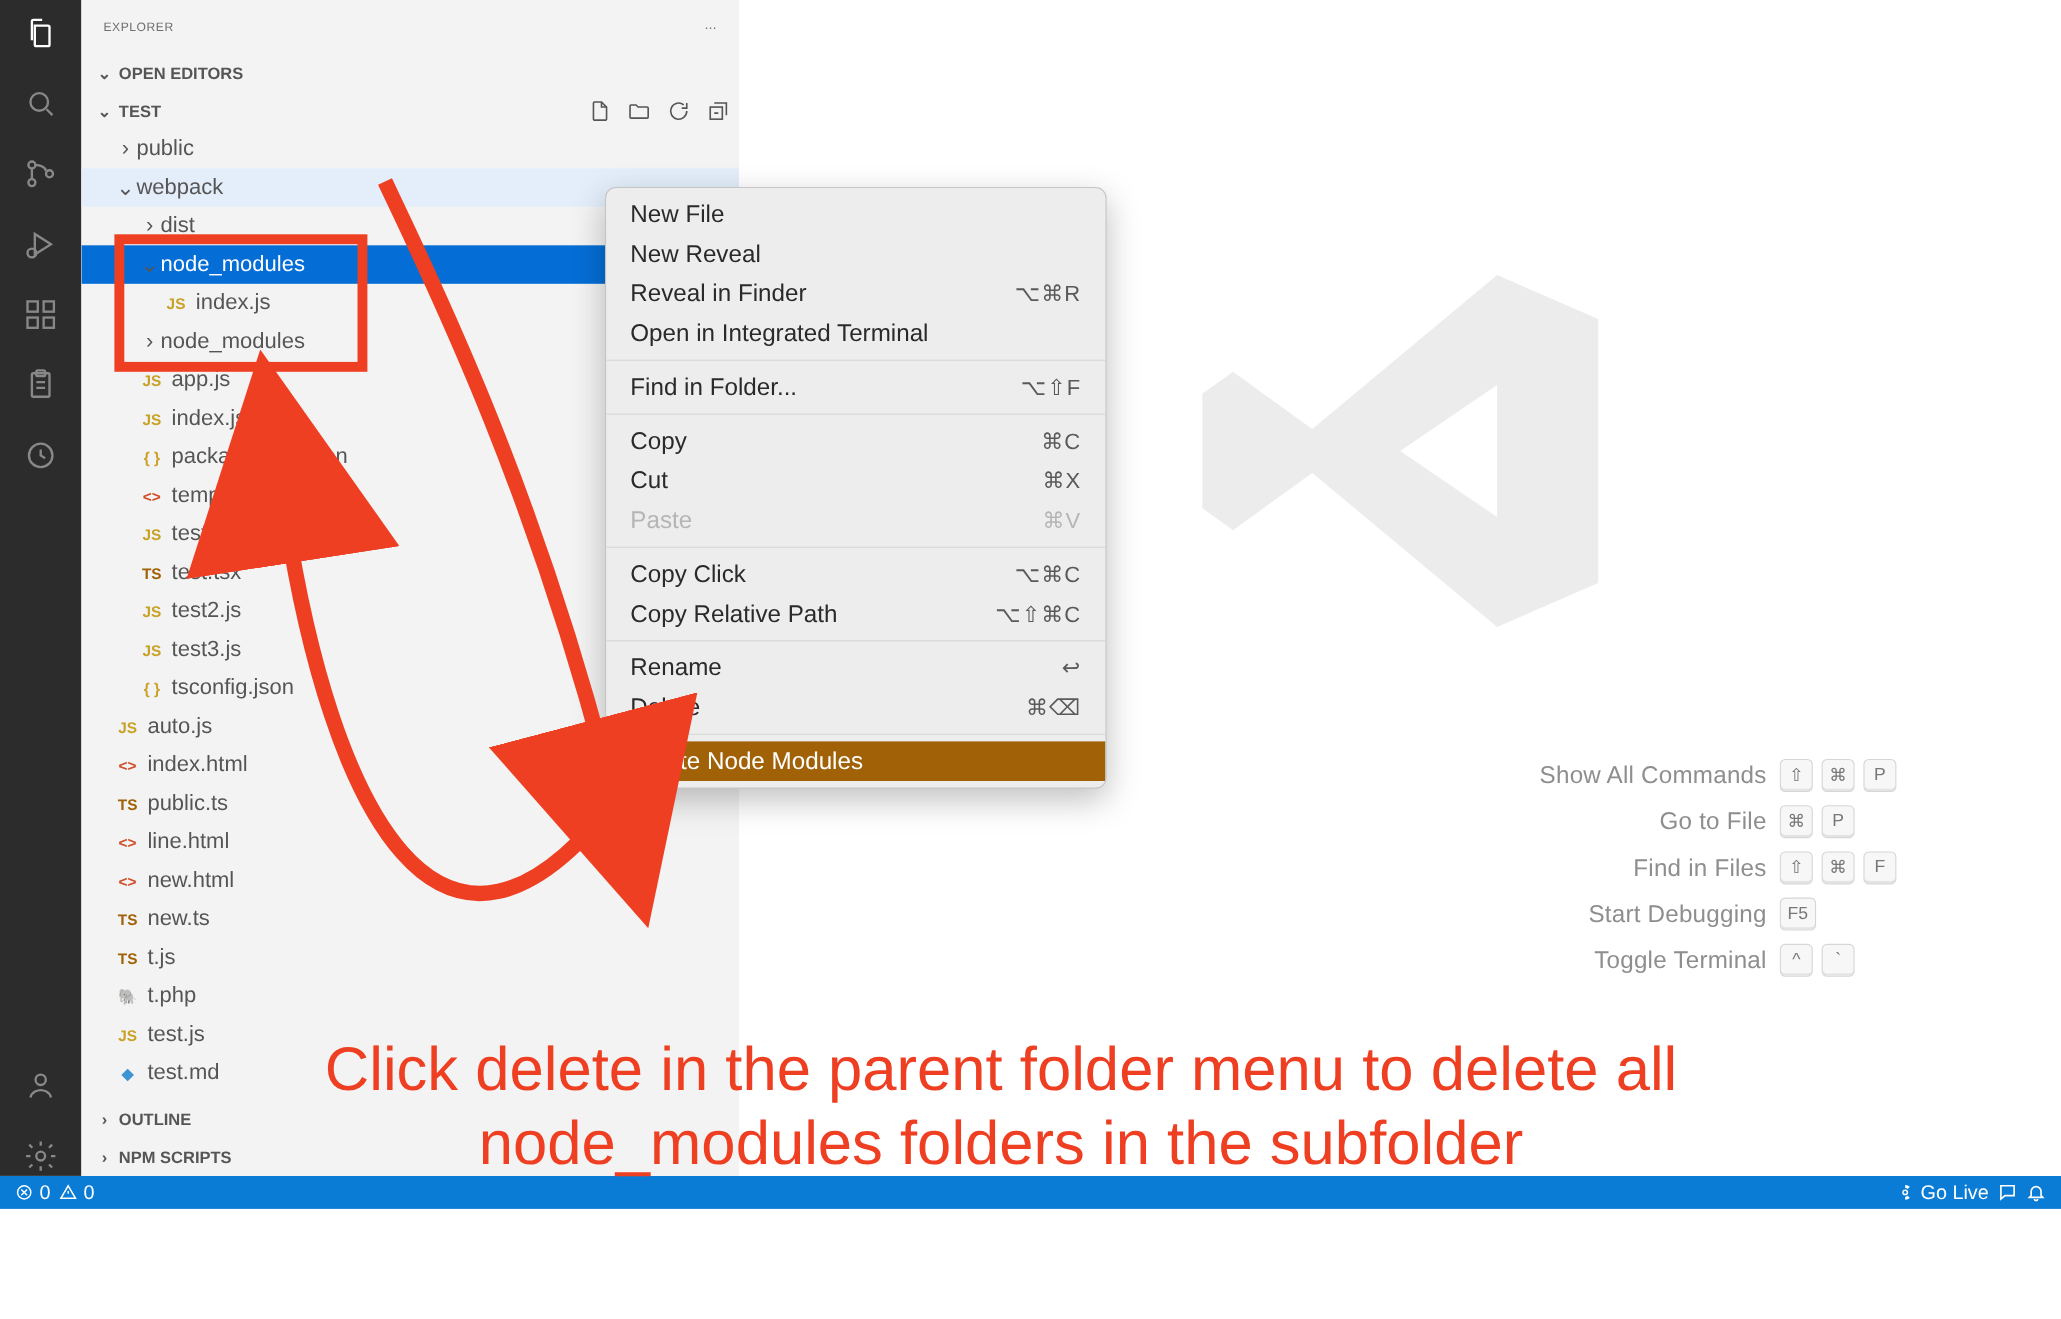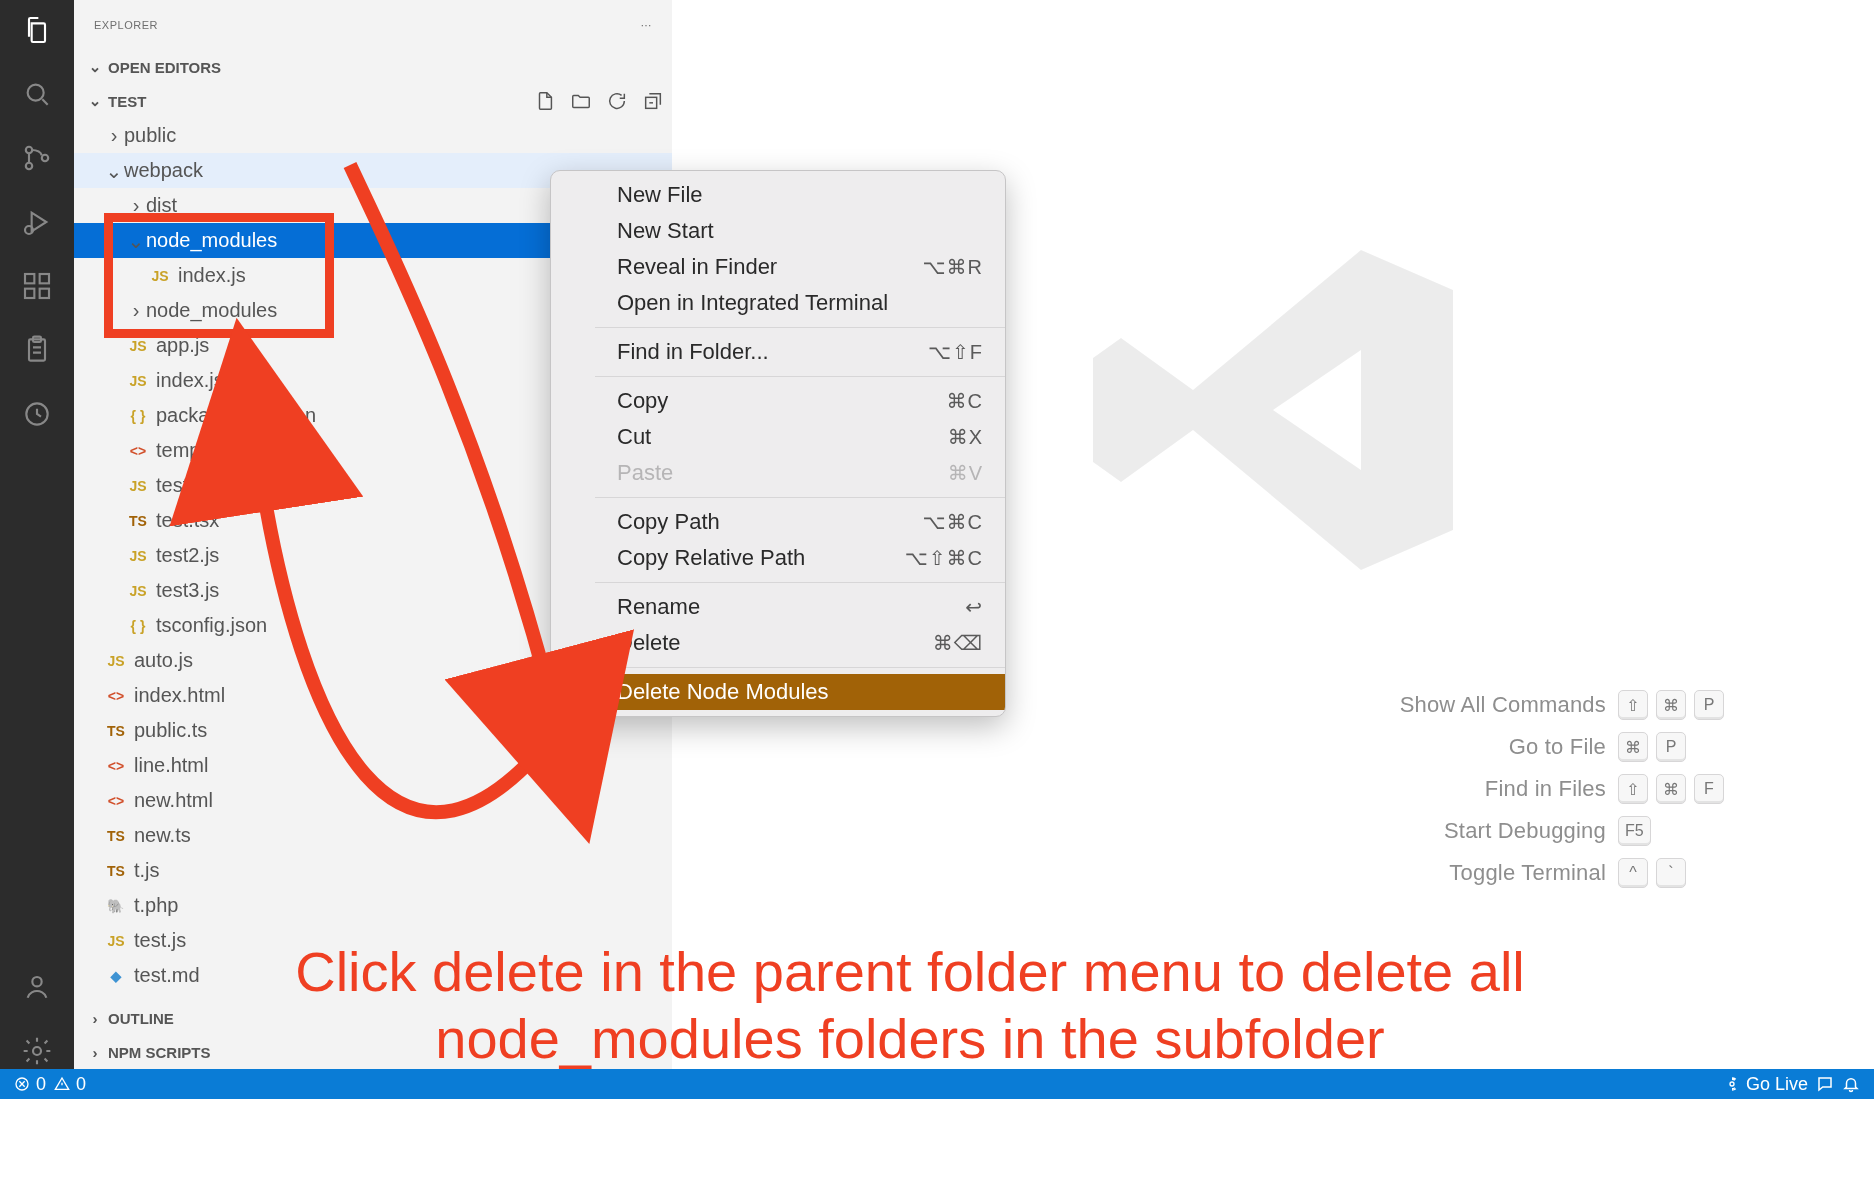--- a/index.html
+++ b/index.html
@@ -386,27 +386,27 @@
       </span>
   <span class="seg">
         <svg width="18" height="18" viewBox="0 0 24 24" fill="none" stroke="currentColor" stroke-width="2">
           <path d="M6 16V11a6 6 0 1 1 12 0v5l2 2H4z"></path>
           <path d="M10 20a2 2 0 0 0 4 0"></path>
         </svg>
       </span>
 </div>
 </div>
 
-<div class="ctx" id="ctx" style="left:550px; top:170px;padding-left:44px;">
+<div class="ctx" id="ctx" style="left:550px; top:170px;">
     <div class="grp">
       <div class="ctx-item">
         <span class="lbl">New File</span>
       </div>
       <div class="ctx-item">
-        <span class="lbl">New Start</span>
+        <span class="lbl">New Reveal</span>
       </div>
       <div class="ctx-item">
         <span class="lbl">Reveal in Finder</span>
         <span class="sc">⌥⌘R</span>
       </div>
       <div class="ctx-item">
         <span class="lbl">Open in Integrated Terminal</span>
       </div>
     </div>
     <div class="sep"></div>
@@ -427,21 +427,21 @@
         <span class="sc">⌘X</span>
       </div>
       <div class="ctx-item dis">
         <span class="lbl">Paste</span>
         <span class="sc">⌘V</span>
       </div>
     </div>
     <div class="sep"></div>
     <div class="grp">
       <div class="ctx-item">
-        <span class="lbl">Copy Path</span>
+        <span class="lbl">Copy Click</span>
         <span class="sc">⌥⌘C</span>
       </div>
       <div class="ctx-item">
         <span class="lbl">Copy Relative Path</span>
         <span class="sc">⌥⇧⌘C</span>
       </div>
     </div>
     <div class="sep"></div>
     <div class="grp">
       <div class="ctx-item">

